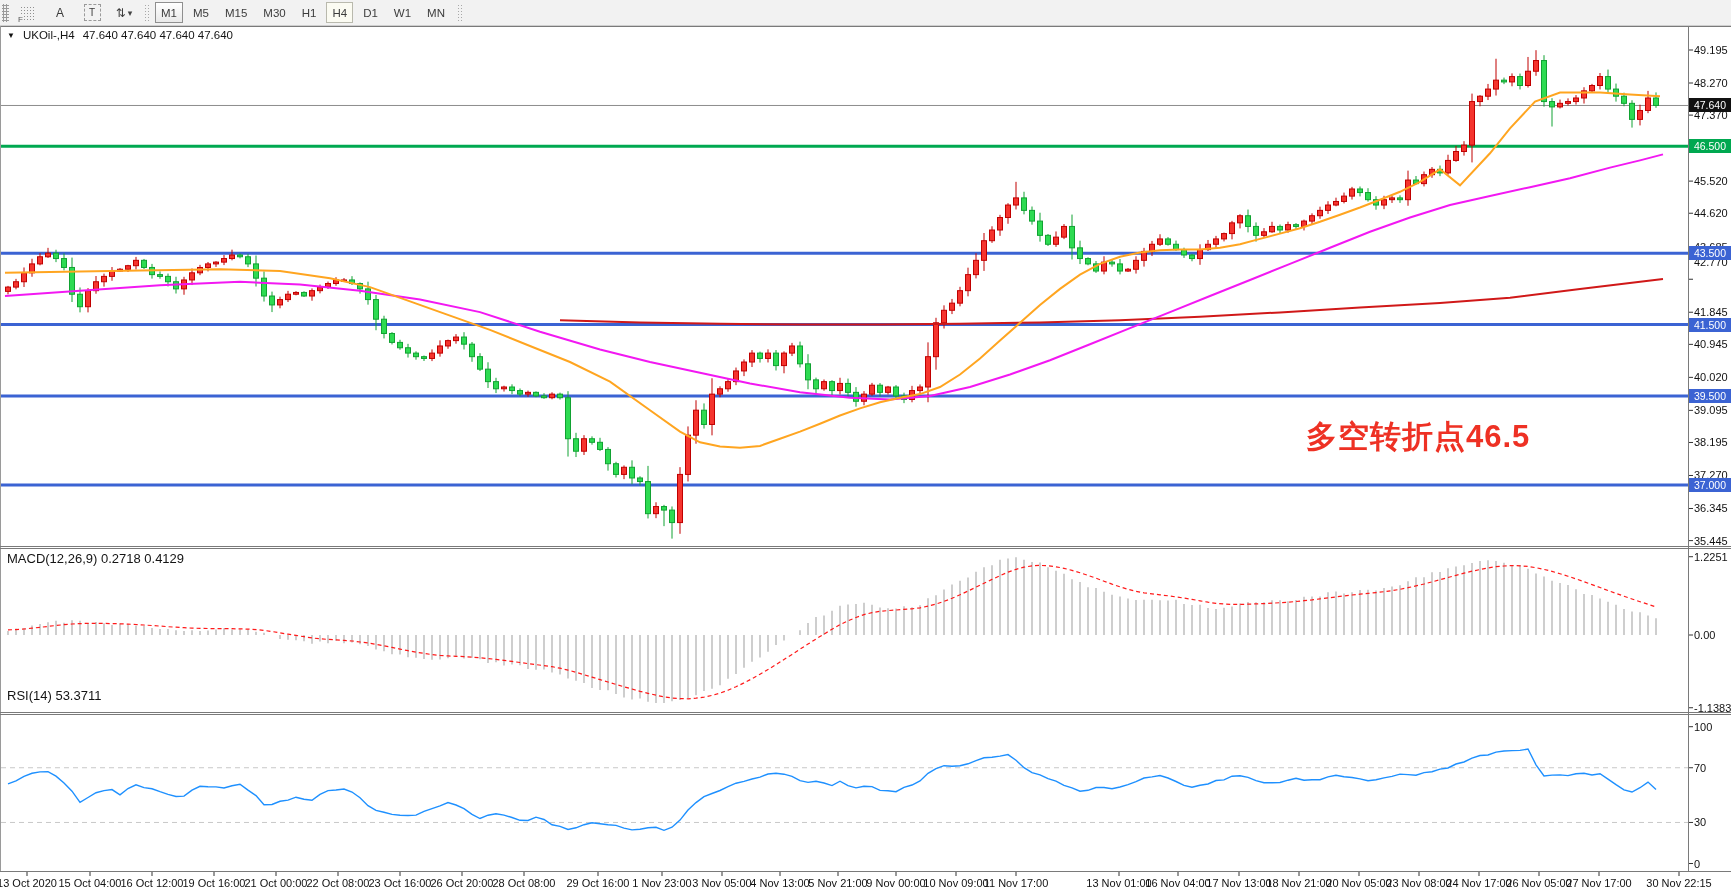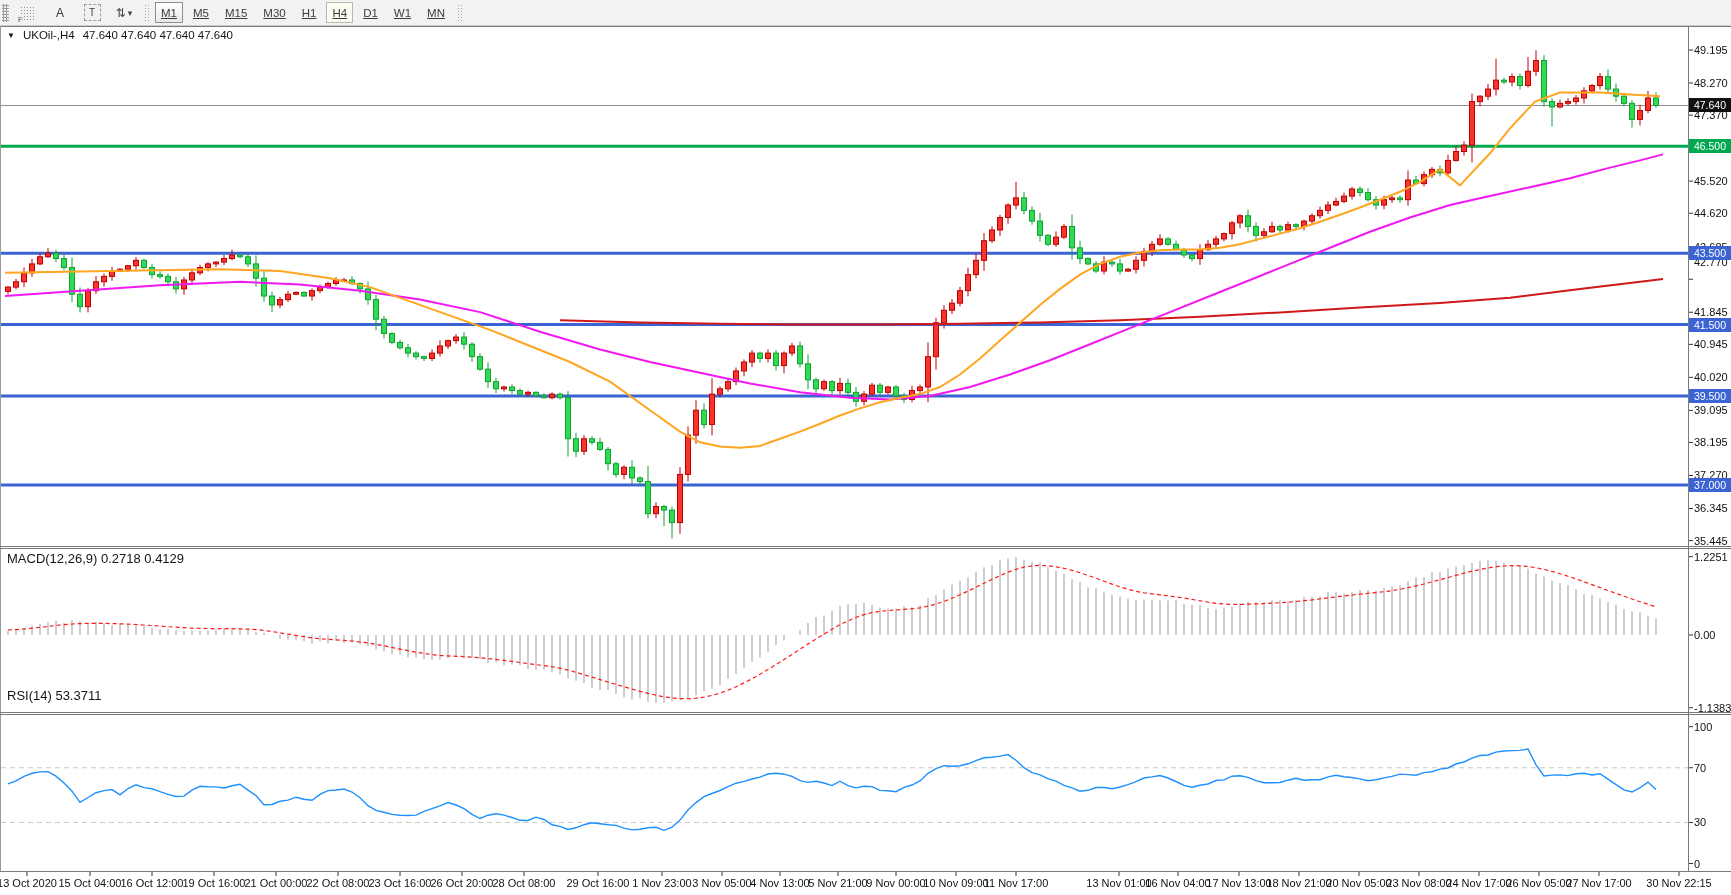--- a/index.html
+++ b/index.html
@@ -14,21 +14,21 @@
     font-size:12px;color:#3a3a3a;margin:0 2px;padding:0 3px;border:1px solid transparent;cursor:default;}
   .ficon{position:relative;width:16px;height:14px;
     background-image:radial-gradient(#8f8f8f 0.9px,transparent 1px);background-size:3px 3px;}
   .ficon span{position:absolute;left:-2px;bottom:-4px;font-size:8px;color:#555;background:#f2f2f2;line-height:8px;}
   .ticon{border:1px dashed #9a9a9a;width:15px;height:15px;font-size:10px;display:flex;
     align-items:center;justify-content:center;color:#3a3a3a;}
   .caret{font-size:9px;color:#444;margin-left:2px;}
   .vsep{width:5px;height:18px;margin:0 4px;
     background-image:radial-gradient(#a8a8a8 0.8px,transparent 1px);background-size:3px 3px;}
   .tf{height:19px;padding:0 5px;margin:0 2px;font-size:11.5px;color:#3c3c3c;display:flex;
-    align-items:center;border:1px solid transparent;text-decoration:underline;}
+    align-items:center;border:1px solid transparent;}
   .tf.outlined{border:1px solid #8f8f8f;background:linear-gradient(#ffffff,#e9e9e9);}
   .tf.selected{border:1px solid #b9b9ad;background:#fbfbf2;}
   
   .hline{position:absolute;left:0;width:1731px;height:1px;background:#7a7a7a;}
   #axis-vline{position:absolute;left:1688px;top:26px;width:1px;height:845px;background:#7a7a7a;}
   #left-vline{position:absolute;left:0;top:26px;width:1px;height:845px;background:#9a9a9a;}
   #plot-svg{position:absolute;left:0;top:0;}
   #symbol-line{position:absolute;left:7px;top:29px;font-size:11.5px;color:#141414;display:flex;gap:8px;align-items:center;}
   #symbol-line .sym-caret{font-size:8px;color:#111;}
   .ind-label{position:absolute;left:7px;font-size:13px;color:#141414;}
@@ -767,20 +767,21 @@
 
   <div id="symbol-line">
     <span class="sym-caret">▼</span>
     <span>UKOil-,H4</span>
     <span>47.640 47.640 47.640 47.640</span>
   </div>
 
   <div class="ind-label" style="top:551px">MACD(12,26,9) 0.2718 0.4129</div>
   <div class="ind-label" style="top:688px">RSI(14) 53.3711</div>
 
+  <div id="annotation">多空转折点46.5</div>
 
   <div id="price-axis">
       <div class="tick-label" style="top: 50px;">49.195</div>
       <div class="tick-label" style="top: 83.004px;">48.270</div>
       <div class="tick-label" style="top: 115.116px;">47.370</div>
       <div class="tick-label" style="top: 181.124px;">45.520</div>
       <div class="tick-label" style="top: 213.236px;">44.620</div>
       <div class="tick-label" style="top: 246.597px;">43.685</div>
       <div class="tick-label" style="top: 262px;">42.770</div>
       <div class="tick-label" style="top: 312.248px;">41.845</div>

